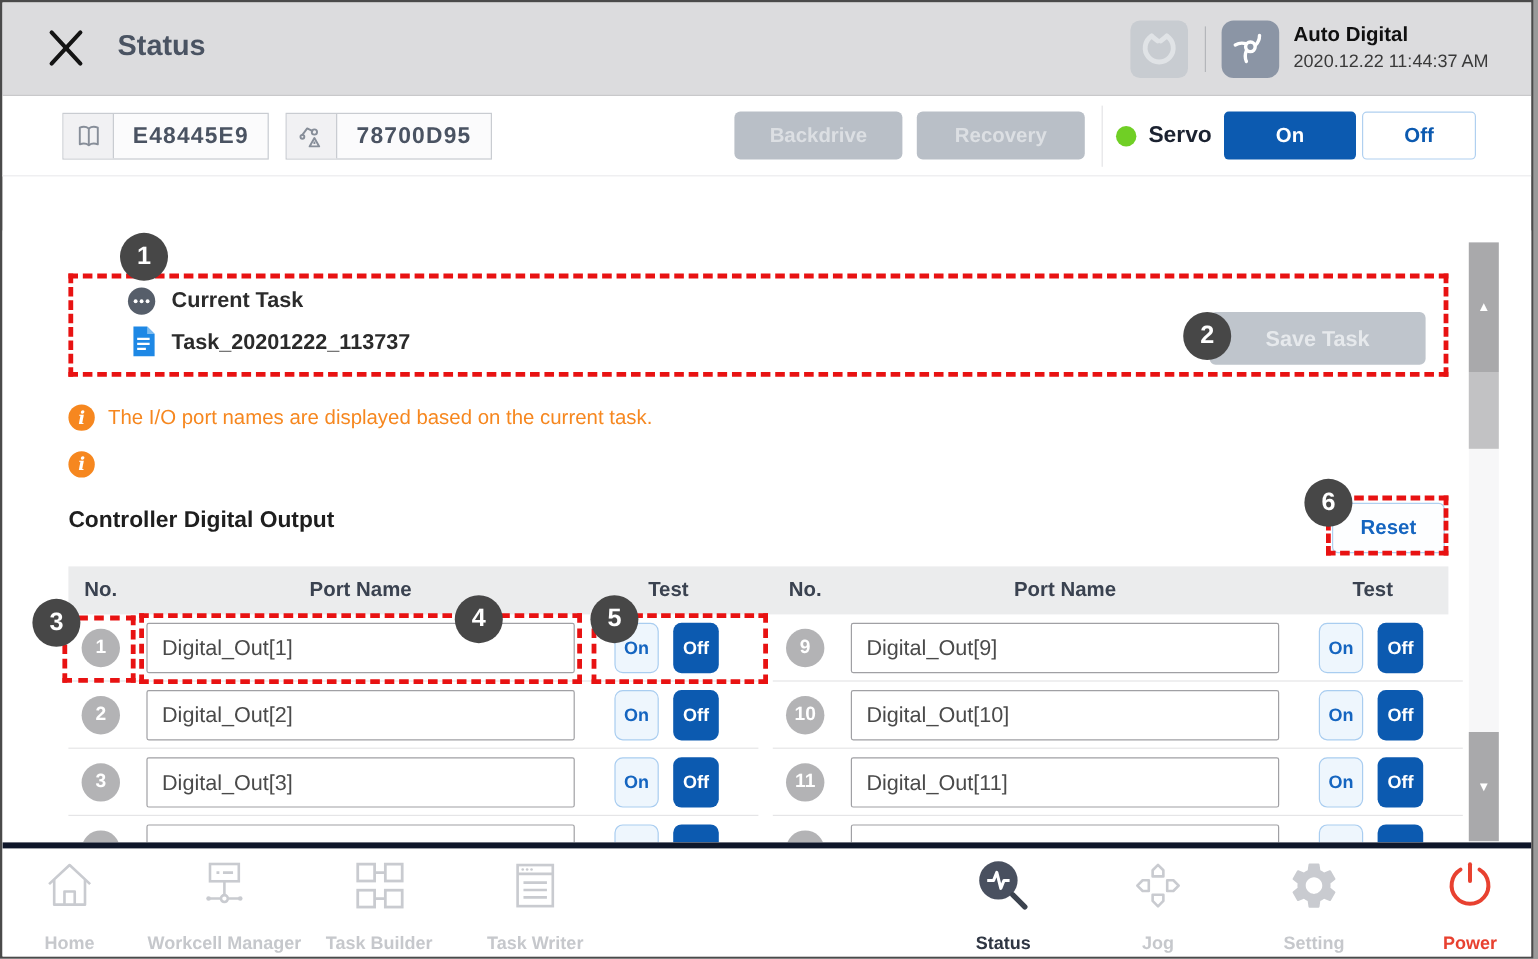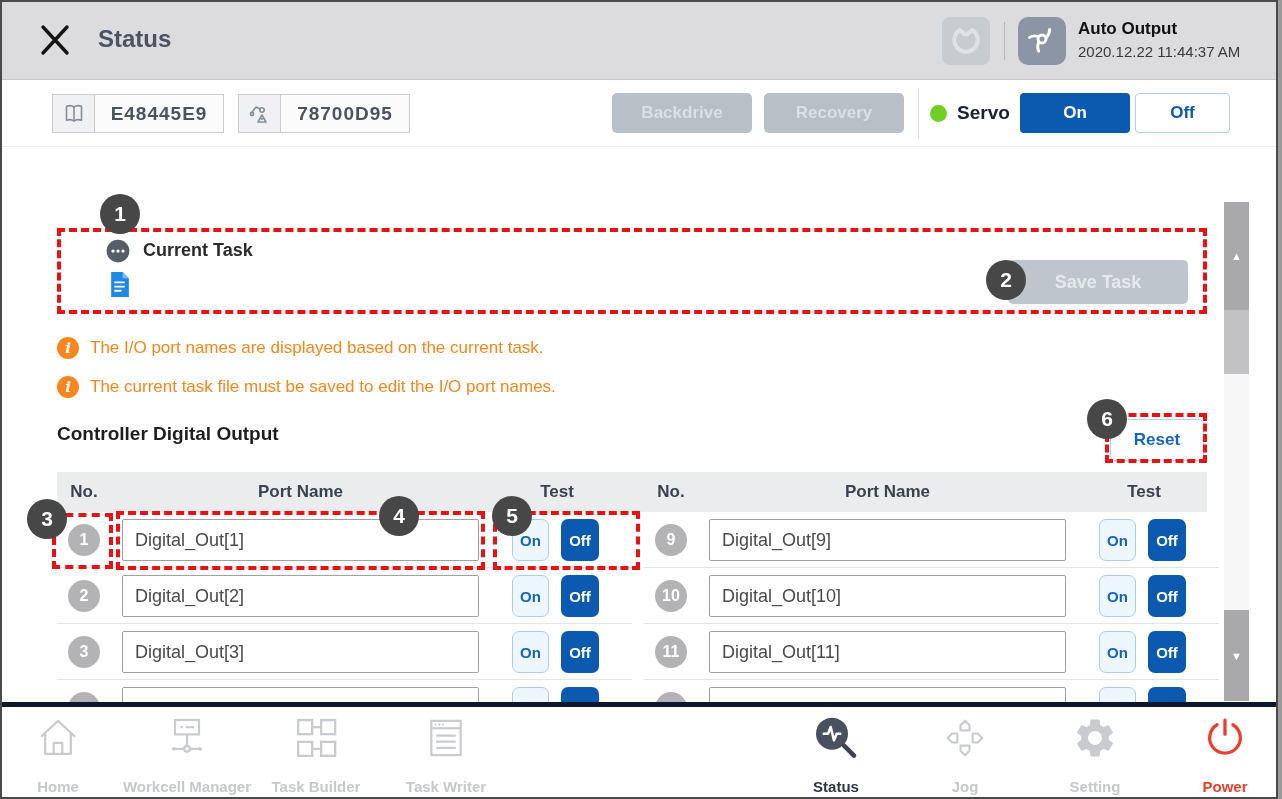--- a/index.html
+++ b/index.html
@@ -123,21 +123,21 @@
       <span>
         <svg width="38" height="38" viewBox="0 0 40 40" fill="none" stroke="#fff" stroke-width="3" stroke-linecap="round">
           <circle cx="20" cy="20" r="4.2"></circle>
           <path d="M24.5 18.5 a 12 12 0 0 0 3.5 -8.5"></path>
           <path d="M17 16.2 a 12 12 0 0 0 -9.1 -1.9" transform="rotate(-18 20 20)"></path>
           <path d="M18 24.6 a 12 12 0 0 0 3.6 8.7" transform="rotate(22 20 20)"></path>
         </svg>
       </span>
     </div>
     <div class="mode-block">
-      <div class="mode-label">Auto Output</div>
+      <div class="mode-label">Auto Digital</div>
       <div class="mode-time">2020.12.22 11:44:37 AM</div>
     </div>
   </header>
 
   <div class="idbar">
     <div class="badge" id="badge-controller">
       <span class="bicon">
         <svg width="24" height="24" viewBox="0 0 24 24" fill="none" stroke="#878e99" stroke-width="1.6" stroke-linejoin="round">
           <path d="M12 5 C10 3.5 7 3.3 4.5 4.3 L4.5 18.3 C7 17.3 10 17.5 12 19 C14 17.5 17 17.3 19.5 18.3 L19.5 4.3 C17 3.3 14 3.5 12 5 Z"></path>
           <path d="M12 5 L12 19"></path>
@@ -179,29 +179,29 @@
         </svg>
     </span>
     <span class="ct-label">Current Task</span>
     <span class="doc-icon">
       <svg width="25" height="27" viewBox="0 0 24 26">
         <path d="M4 1 h11 l6 6 v18 h-17 z" fill="#1e88e5"></path>
         <path d="M15 1 l6 6 h-6 z" fill="#7ebbee"></path>
         <path d="M7 11 h10 M7 15 h10 M7 19 h7" stroke="#fff" stroke-width="1.8"></path>
       </svg>
     </span>
+    <span class="ct-name">Task_20201222_113737</span>
     <button class="save-btn">Save Task</button>
 
     <div class="notice" id="notice-1">
       <span class="info-icon">i</span>
       <span class="notice-text">The I/O port names are displayed based on the current task.</span>
     </div>
     <div class="notice" id="notice-2">
       <span class="info-icon">i</span>
-      <span class="notice-text">The current task file must be saved to edit the I/O port names.</span>
     </div>
 
     <h2 class="section-title">Controller Digital Output</h2>
     <button class="reset-btn">Reset</button>
 
     <div class="tbl-header">
       <div class="tbl-half hh-left">
         <span class="th th-no">No.</span>
         <span class="th th-port">Port Name</span>
         <span class="th th-test">Test</span>

